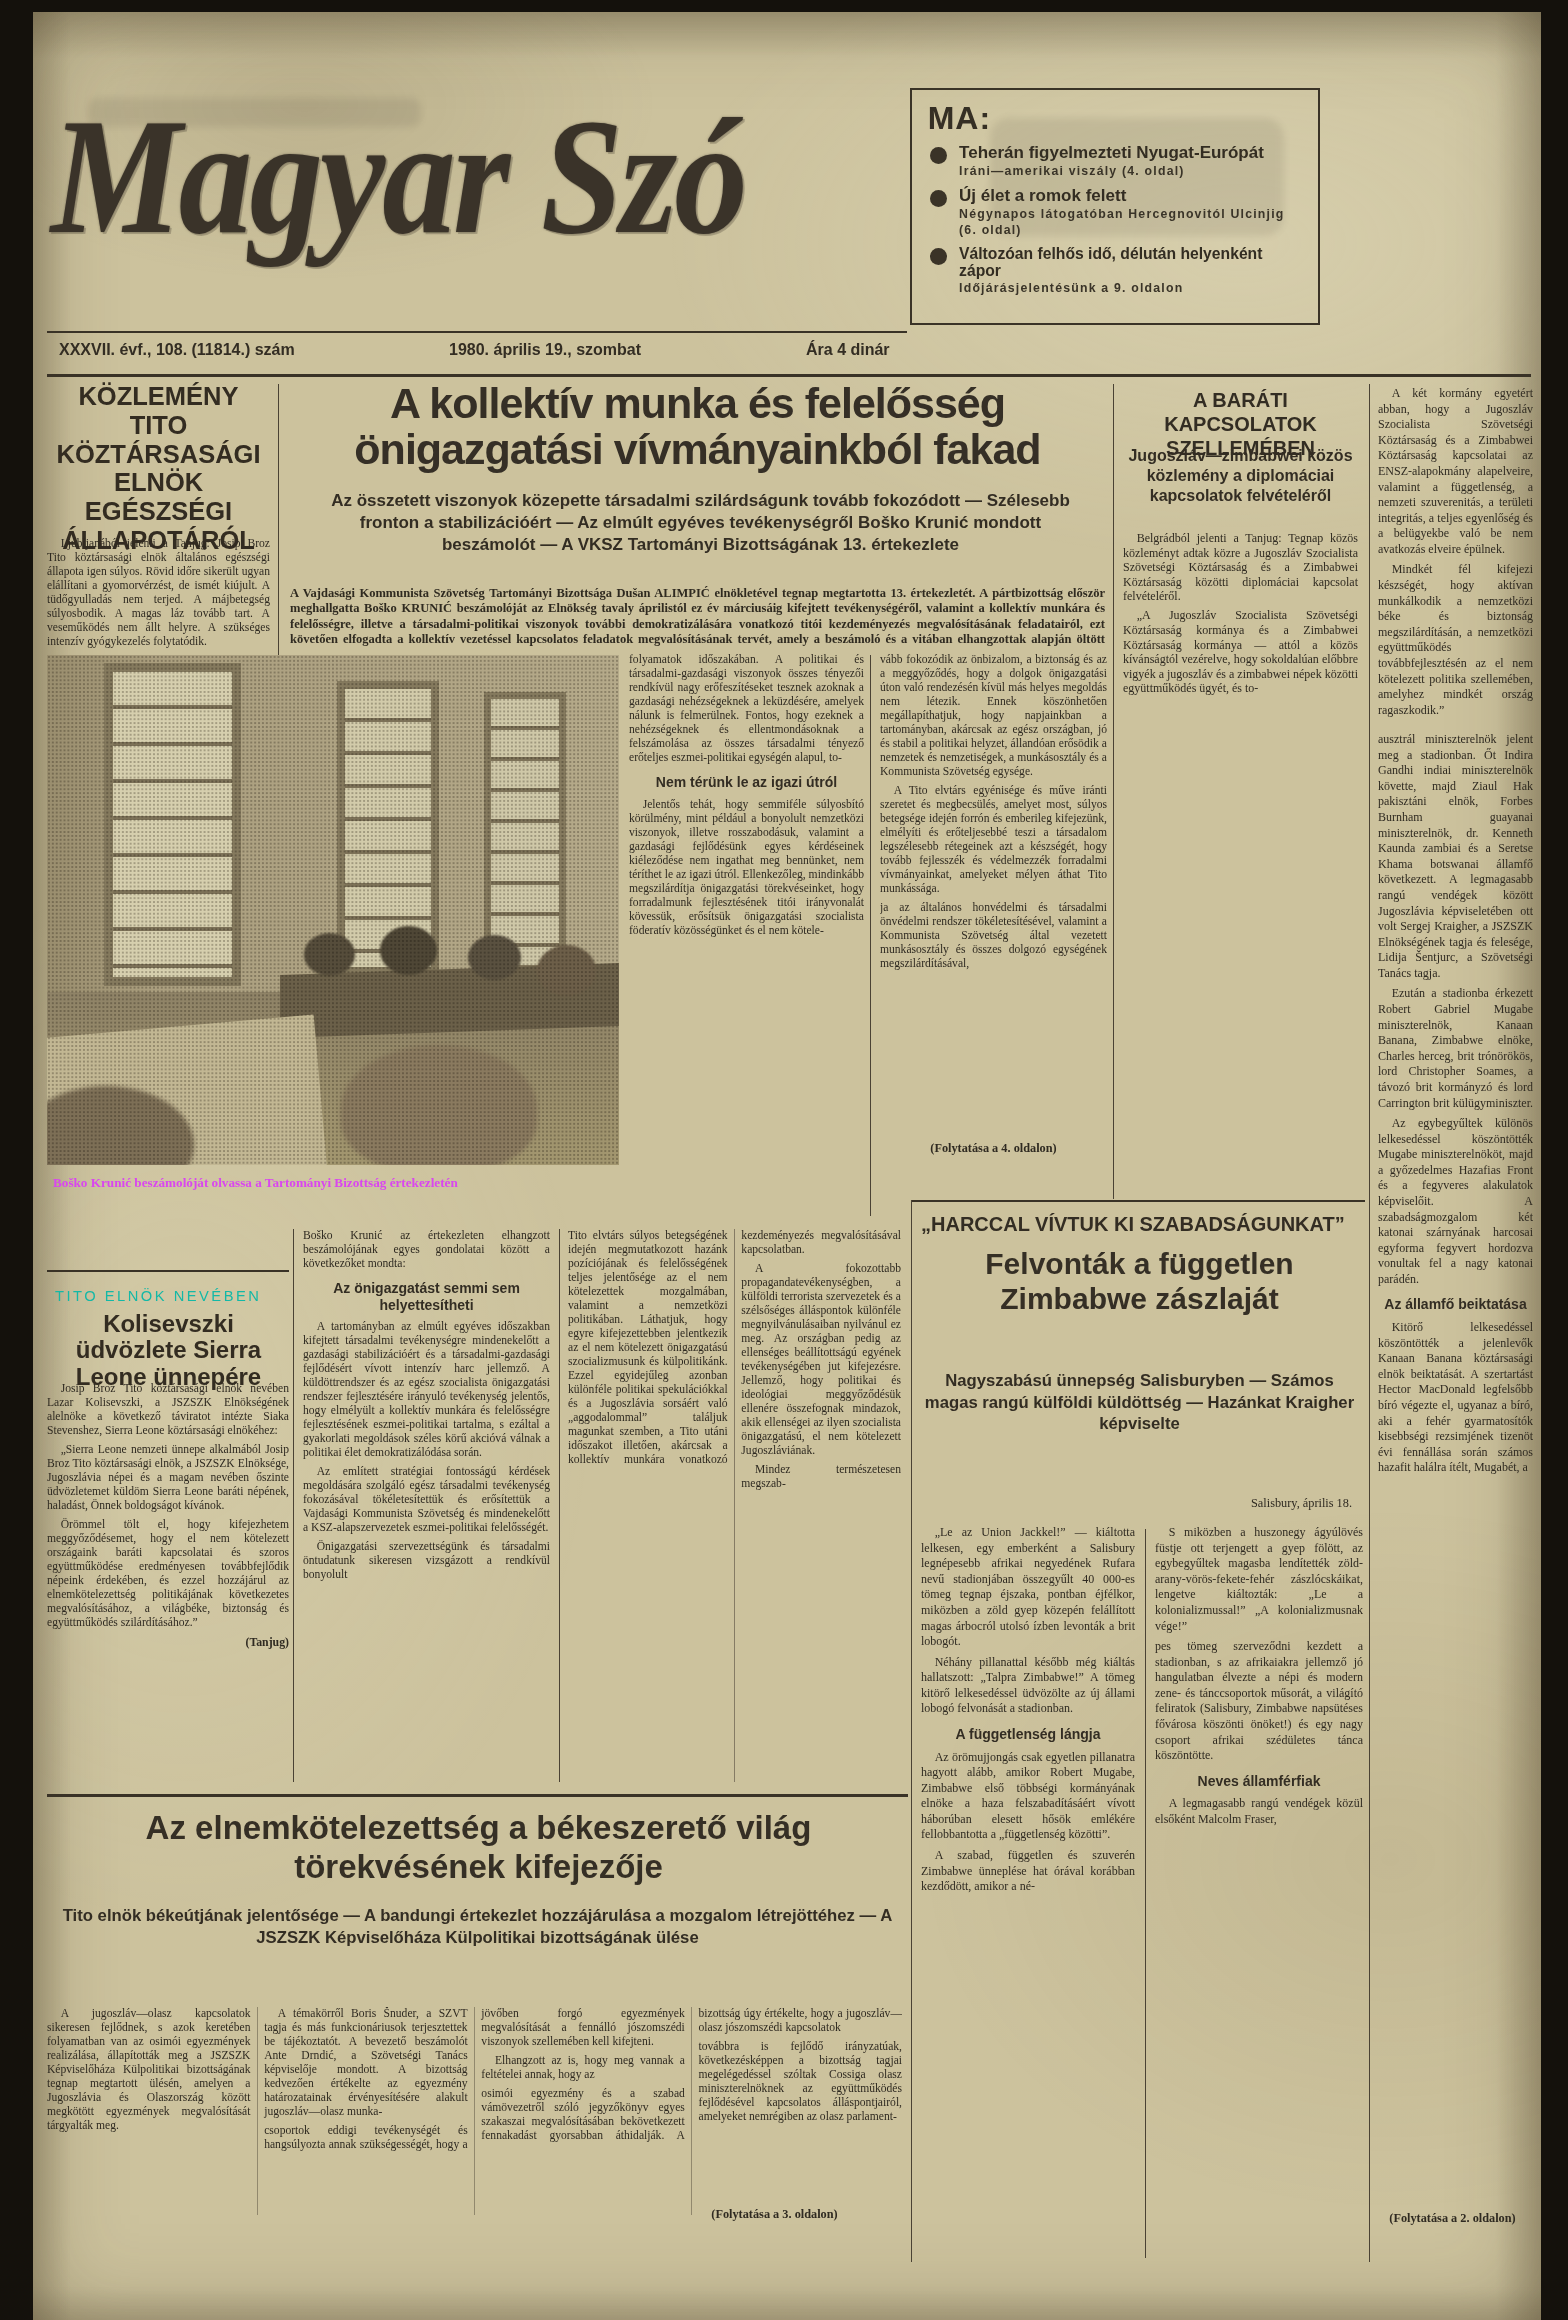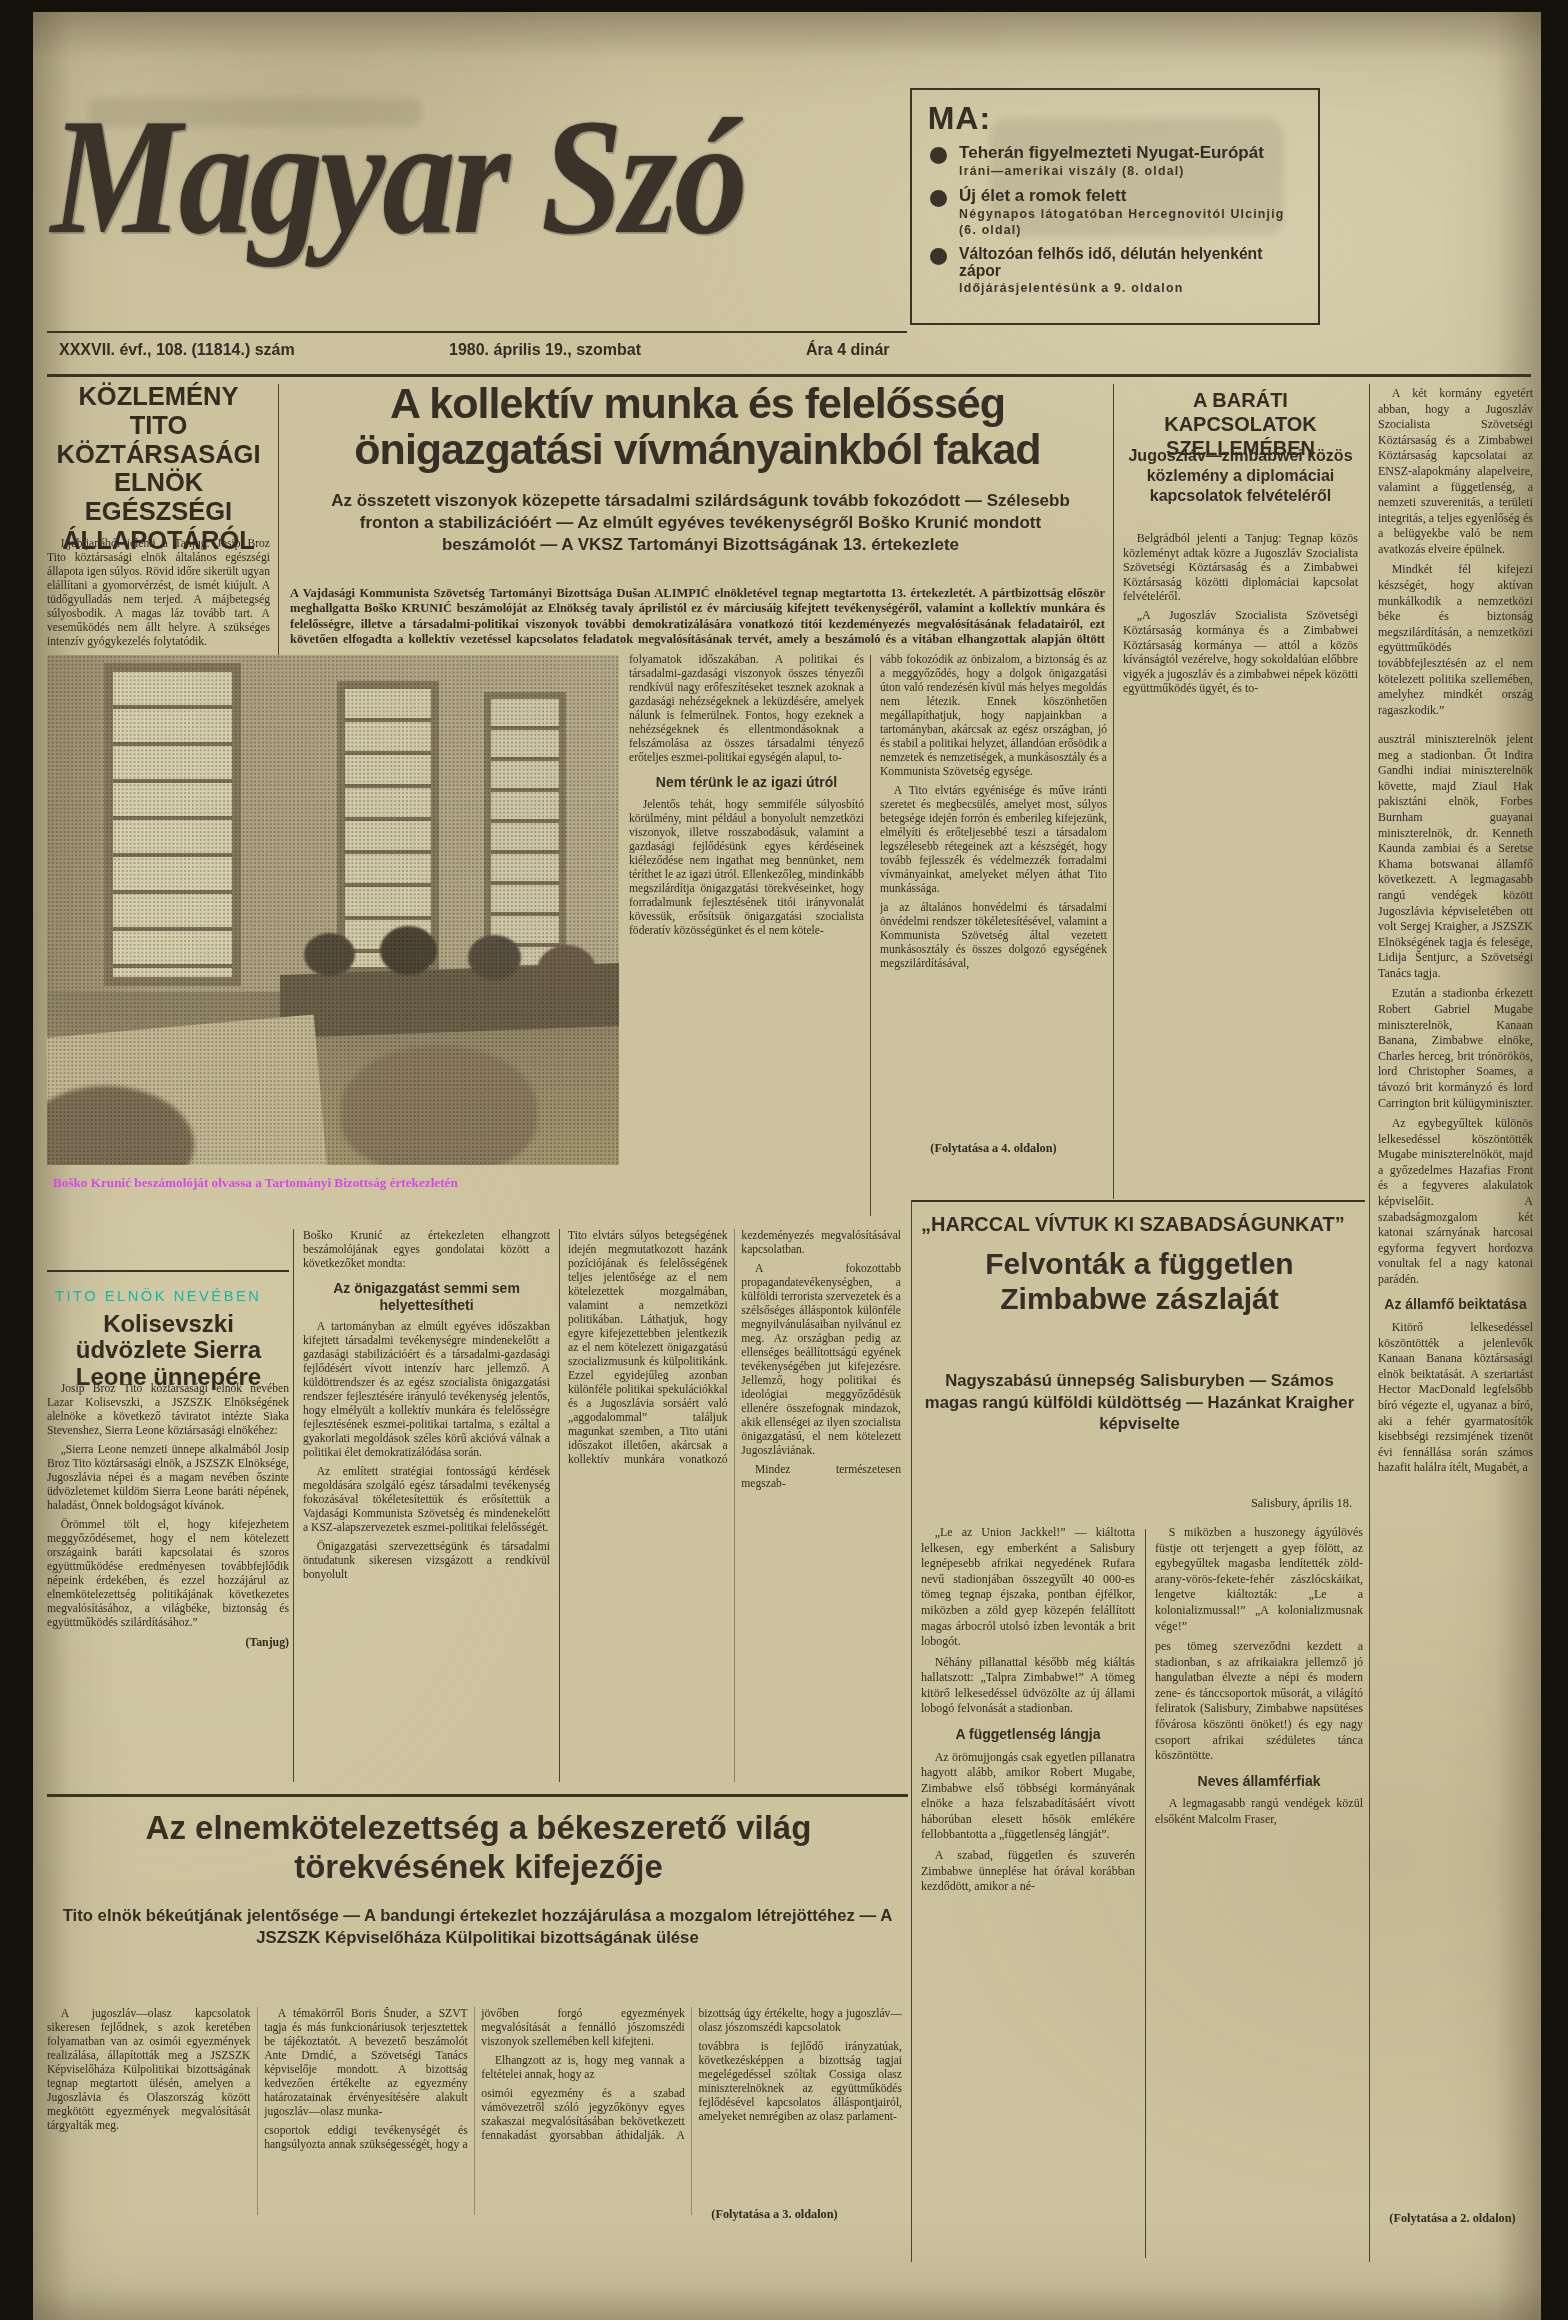--- a/index.html
+++ b/index.html
@@ -73,21 +73,21 @@
   <div class="abs ghost" style="left:990px;top:118px;width:294px;height:118px;border-radius:19.6px;"></div>
 
   <div class="abs masthead">Magyar Szó</div>
 
   <div class="abs ma-box sans">
     <div class="ma-title">MA:</div>
     <div class="ma-item">
       <span class="ma-bullet"></span>
       <span>
         <div class="ma-h">Teherán figyelmezteti Nyugat-Európát</div>
-        <div class="ma-d">Iráni—amerikai viszály (8. oldal)</div>
+        <div class="ma-d">Iráni—amerikai viszály (4. oldal)</div>
       </span>
     </div>
     <div class="ma-item">
       <span class="ma-bullet"></span>
       <span>
         <div class="ma-h">Új élet a romok felett</div>
         <div class="ma-d">Négynapos látogatóban Hercegnovitól Ulcinjig (6. oldal)</div>
       </span>
     </div>
     <div class="ma-item">
@@ -196,21 +196,21 @@
   <div class="abs rule-h" style="left:912px;top:1200px;width:453px;height:2px;"></div>
   <div class="abs rule-v" style="left:911px;top:1200px;height:1062px;"></div>
   <div class="abs h-zimb-kicker sans">„HARCCAL VÍVTUK KI SZABADSÁGUNKAT”</div>
   <div class="abs h-zimb sans">Felvonták a független Zimbabwe zászlaját</div>
   <div class="abs d-zimb sans">Nagyszabású ünnepség Salisburyben — Számos magas rangú külföldi küldöttség — Hazánkat Kraigher képviselte</div>
   <div class="abs" style="left:1078px;top:1496px;width:274px;font-size:12.3px;text-align:right;color:#2f2a21;">Salisbury, április 18.</div>
   <div class="abs colblock" style="left:921px;top:1525px;width:214px;height:735px;">
     <p class="body" style="font-size:12px;line-height:1.3;">„Le az Union Jackkel!” — kiáltotta lelkesen, egy emberként a Salisbury legnépesebb afrikai negyedének Rufara nevű stadionjában összegyűlt 40 000-es tömeg tegnap éjszaka, pontban éjfélkor, miközben a zöld gyep közepén felállított magas árbocról utolsó ízben levonták a brit lobogót.</p>
     <p class="body" style="font-size:12px;line-height:1.3;">Néhány pillanattal később még kiáltás hallatszott: „Talpra Zimbabwe!” A tömeg kitörő lelkesedéssel üdvözölte az új állami lobogó felvonását a stadionban.</p>
     <div class="subhead">A függetlenség lángja</div>
-    <p class="body" style="font-size:12px;line-height:1.3;">Az örömujjongás csak egyetlen pillanatra hagyott alább, amikor Robert Mugabe, Zimbabwe első többségi kormányának elnöke a haza felszabadításáért vívott háborúban elesett hősök emlékére fellobbantotta a „függetlenség lángját”.</p>
+    <p class="body" style="font-size:12px;line-height:1.3;">Az örömujjongás csak egyetlen pillanatra hagyott alább, amikor Robert Mugabe, Zimbabwe első többségi kormányának elnöke a haza felszabadításáért vívott háborúban elesett hősök emlékére fellobbantotta a „függetlenség közötti”.</p>
     <p class="body" style="font-size:12px;line-height:1.3;">A szabad, független és szuverén Zimbabwe ünneplése hat órával korábban kezdődött, amikor a né-</p>
   </div>
   <div class="abs rule-v" style="left:1145px;top:1529px;height:729px;"></div>
   <div class="abs colblock" style="left:1155px;top:1525px;width:208px;height:735px;">
     <p class="body" style="font-size:12px;line-height:1.3;">S miközben a huszonegy ágyúlövés füstje ott terjengett a gyep fölött, az egybegyűltek magasba lendítették zöld-arany-vörös-fekete-fehér zászlócskáikat, lengetve kiáltozták: „Le a kolonializmussal!” „A kolonializmusnak vége!”</p>
     <p class="body nofirst" style="font-size:12px;line-height:1.3;">pes tömeg szerveződni kezdett a stadionban, s az afrikaiakra jellemző jó hangulatban élvezte a népi és modern zene- és tánccsoportok műsorát, a világító feliratok (Salisbury, Zimbabwe napsütéses fővárosa köszönti önöket!) és egy nagy csoport afrikai szédületes tánca köszöntötte.</p>
     <div class="subhead">Neves államférfiak</div>
     <p class="body" style="font-size:12px;line-height:1.3;">A legmagasabb rangú vendégek közül elsőként Malcolm Fraser,</p>
   </div>
 

